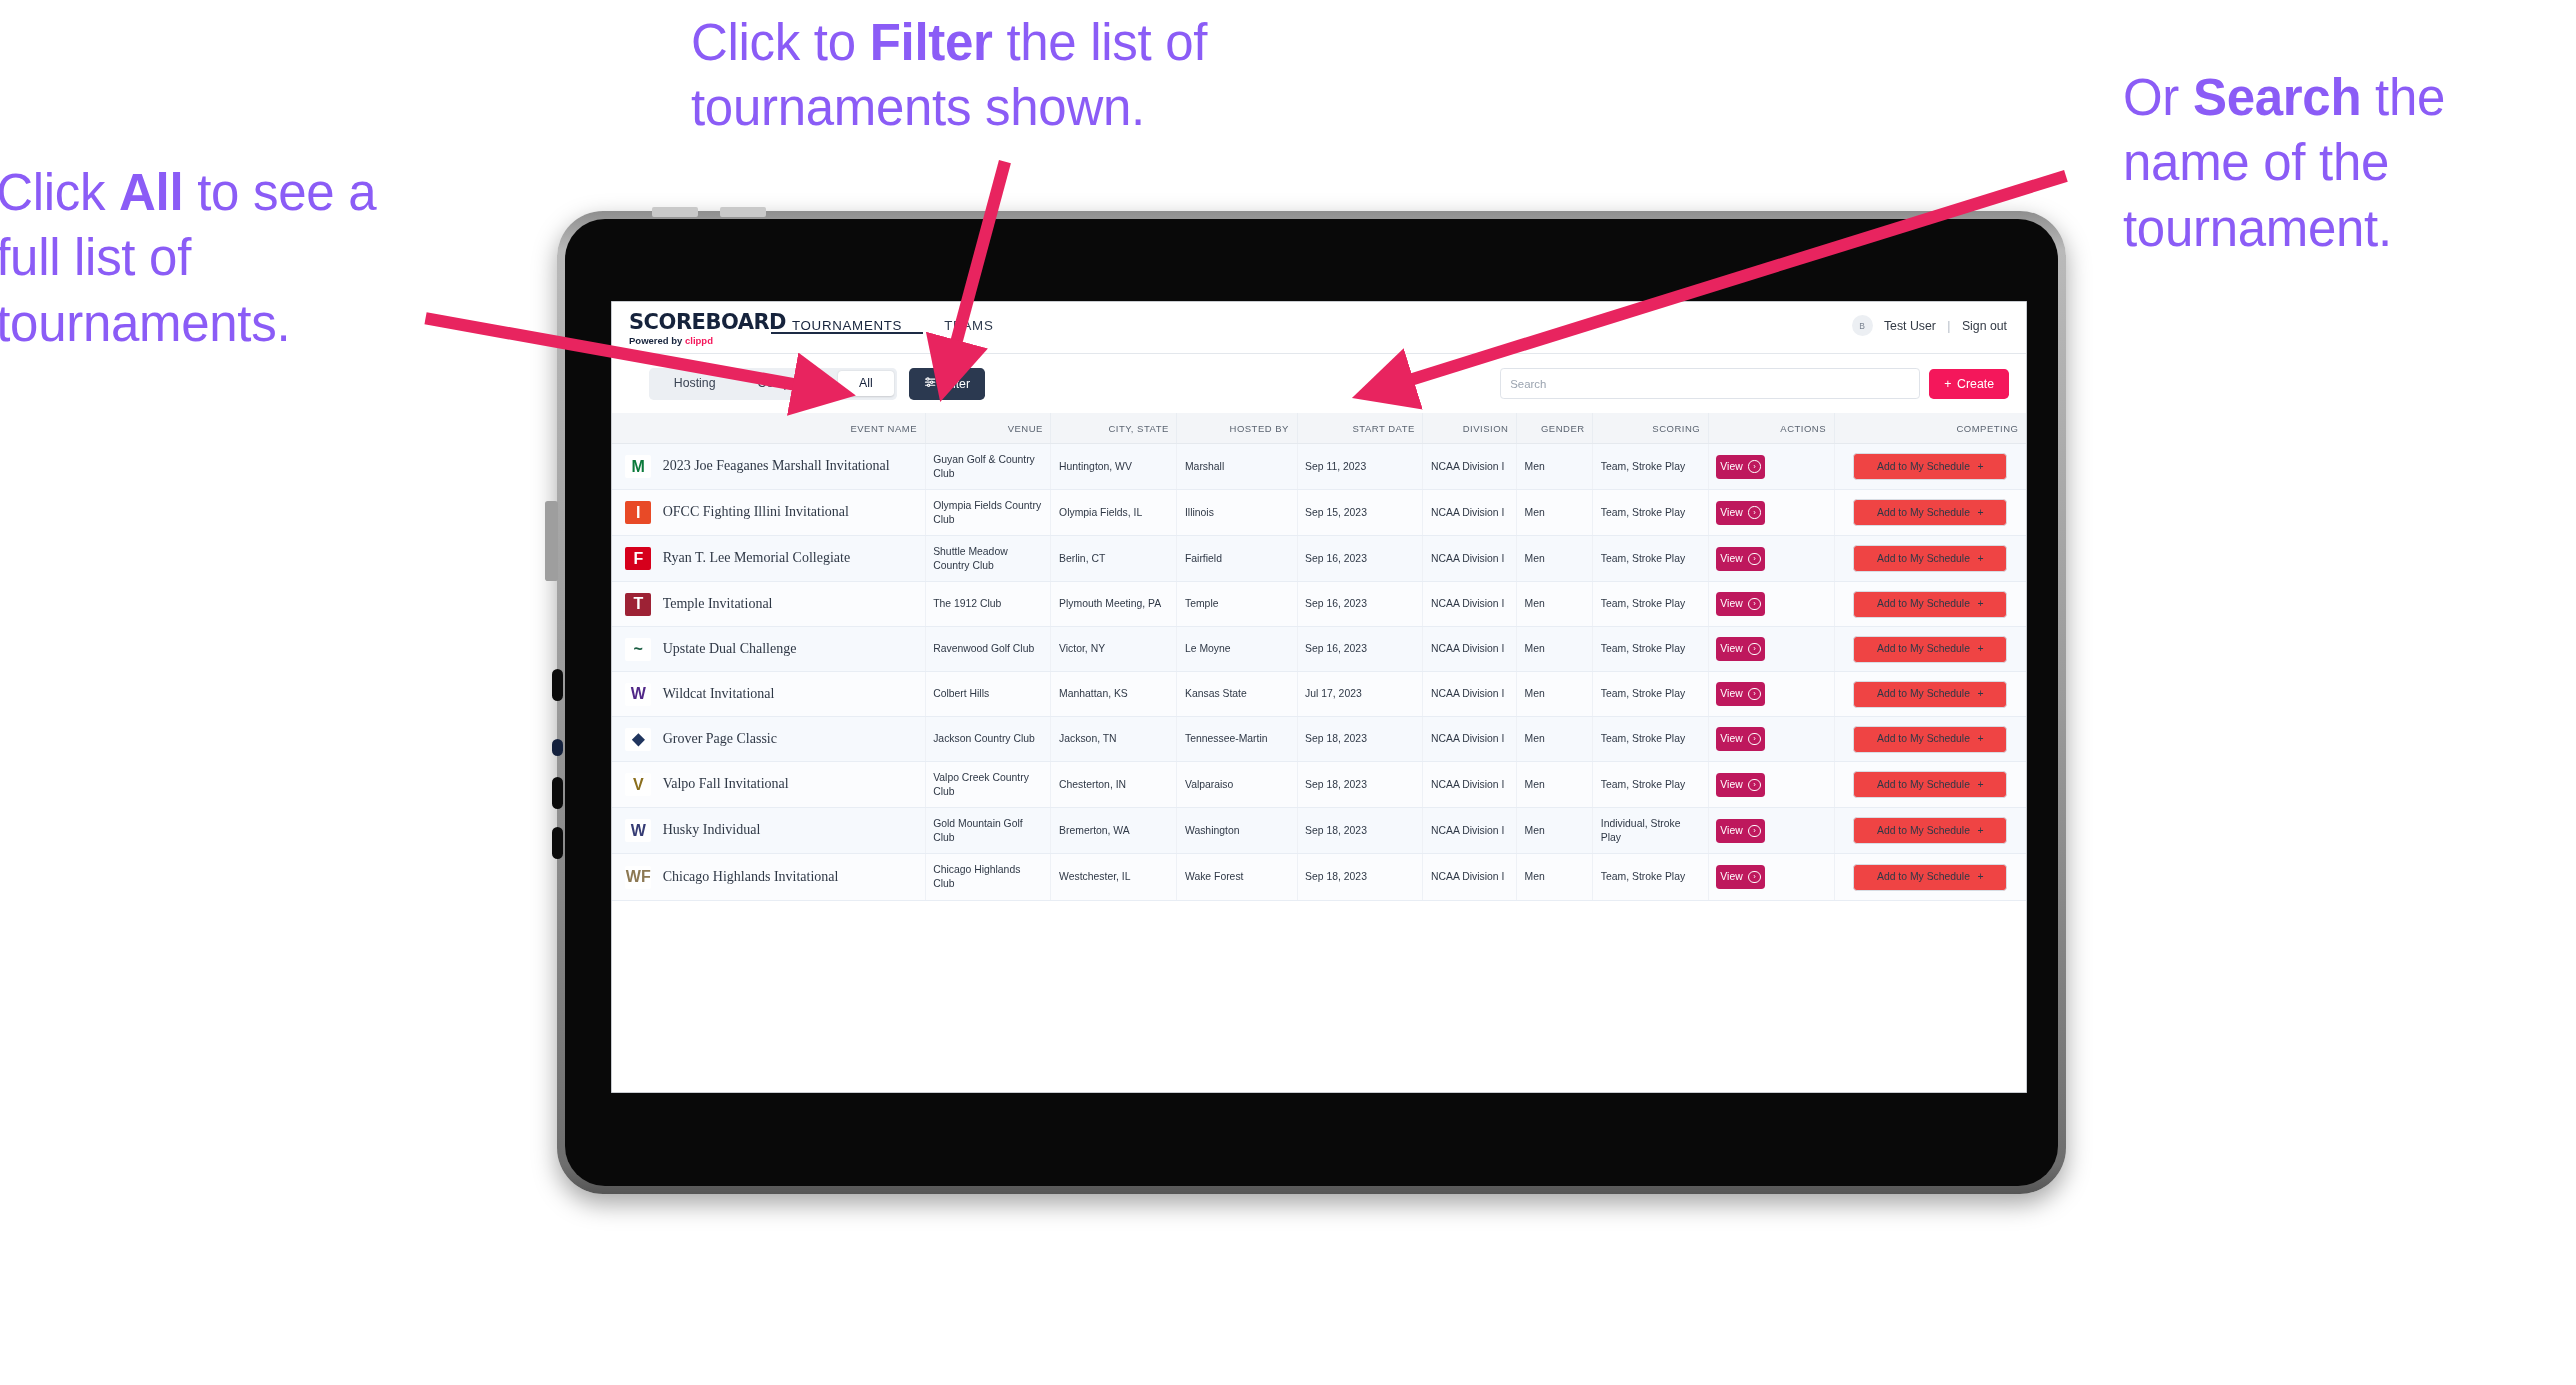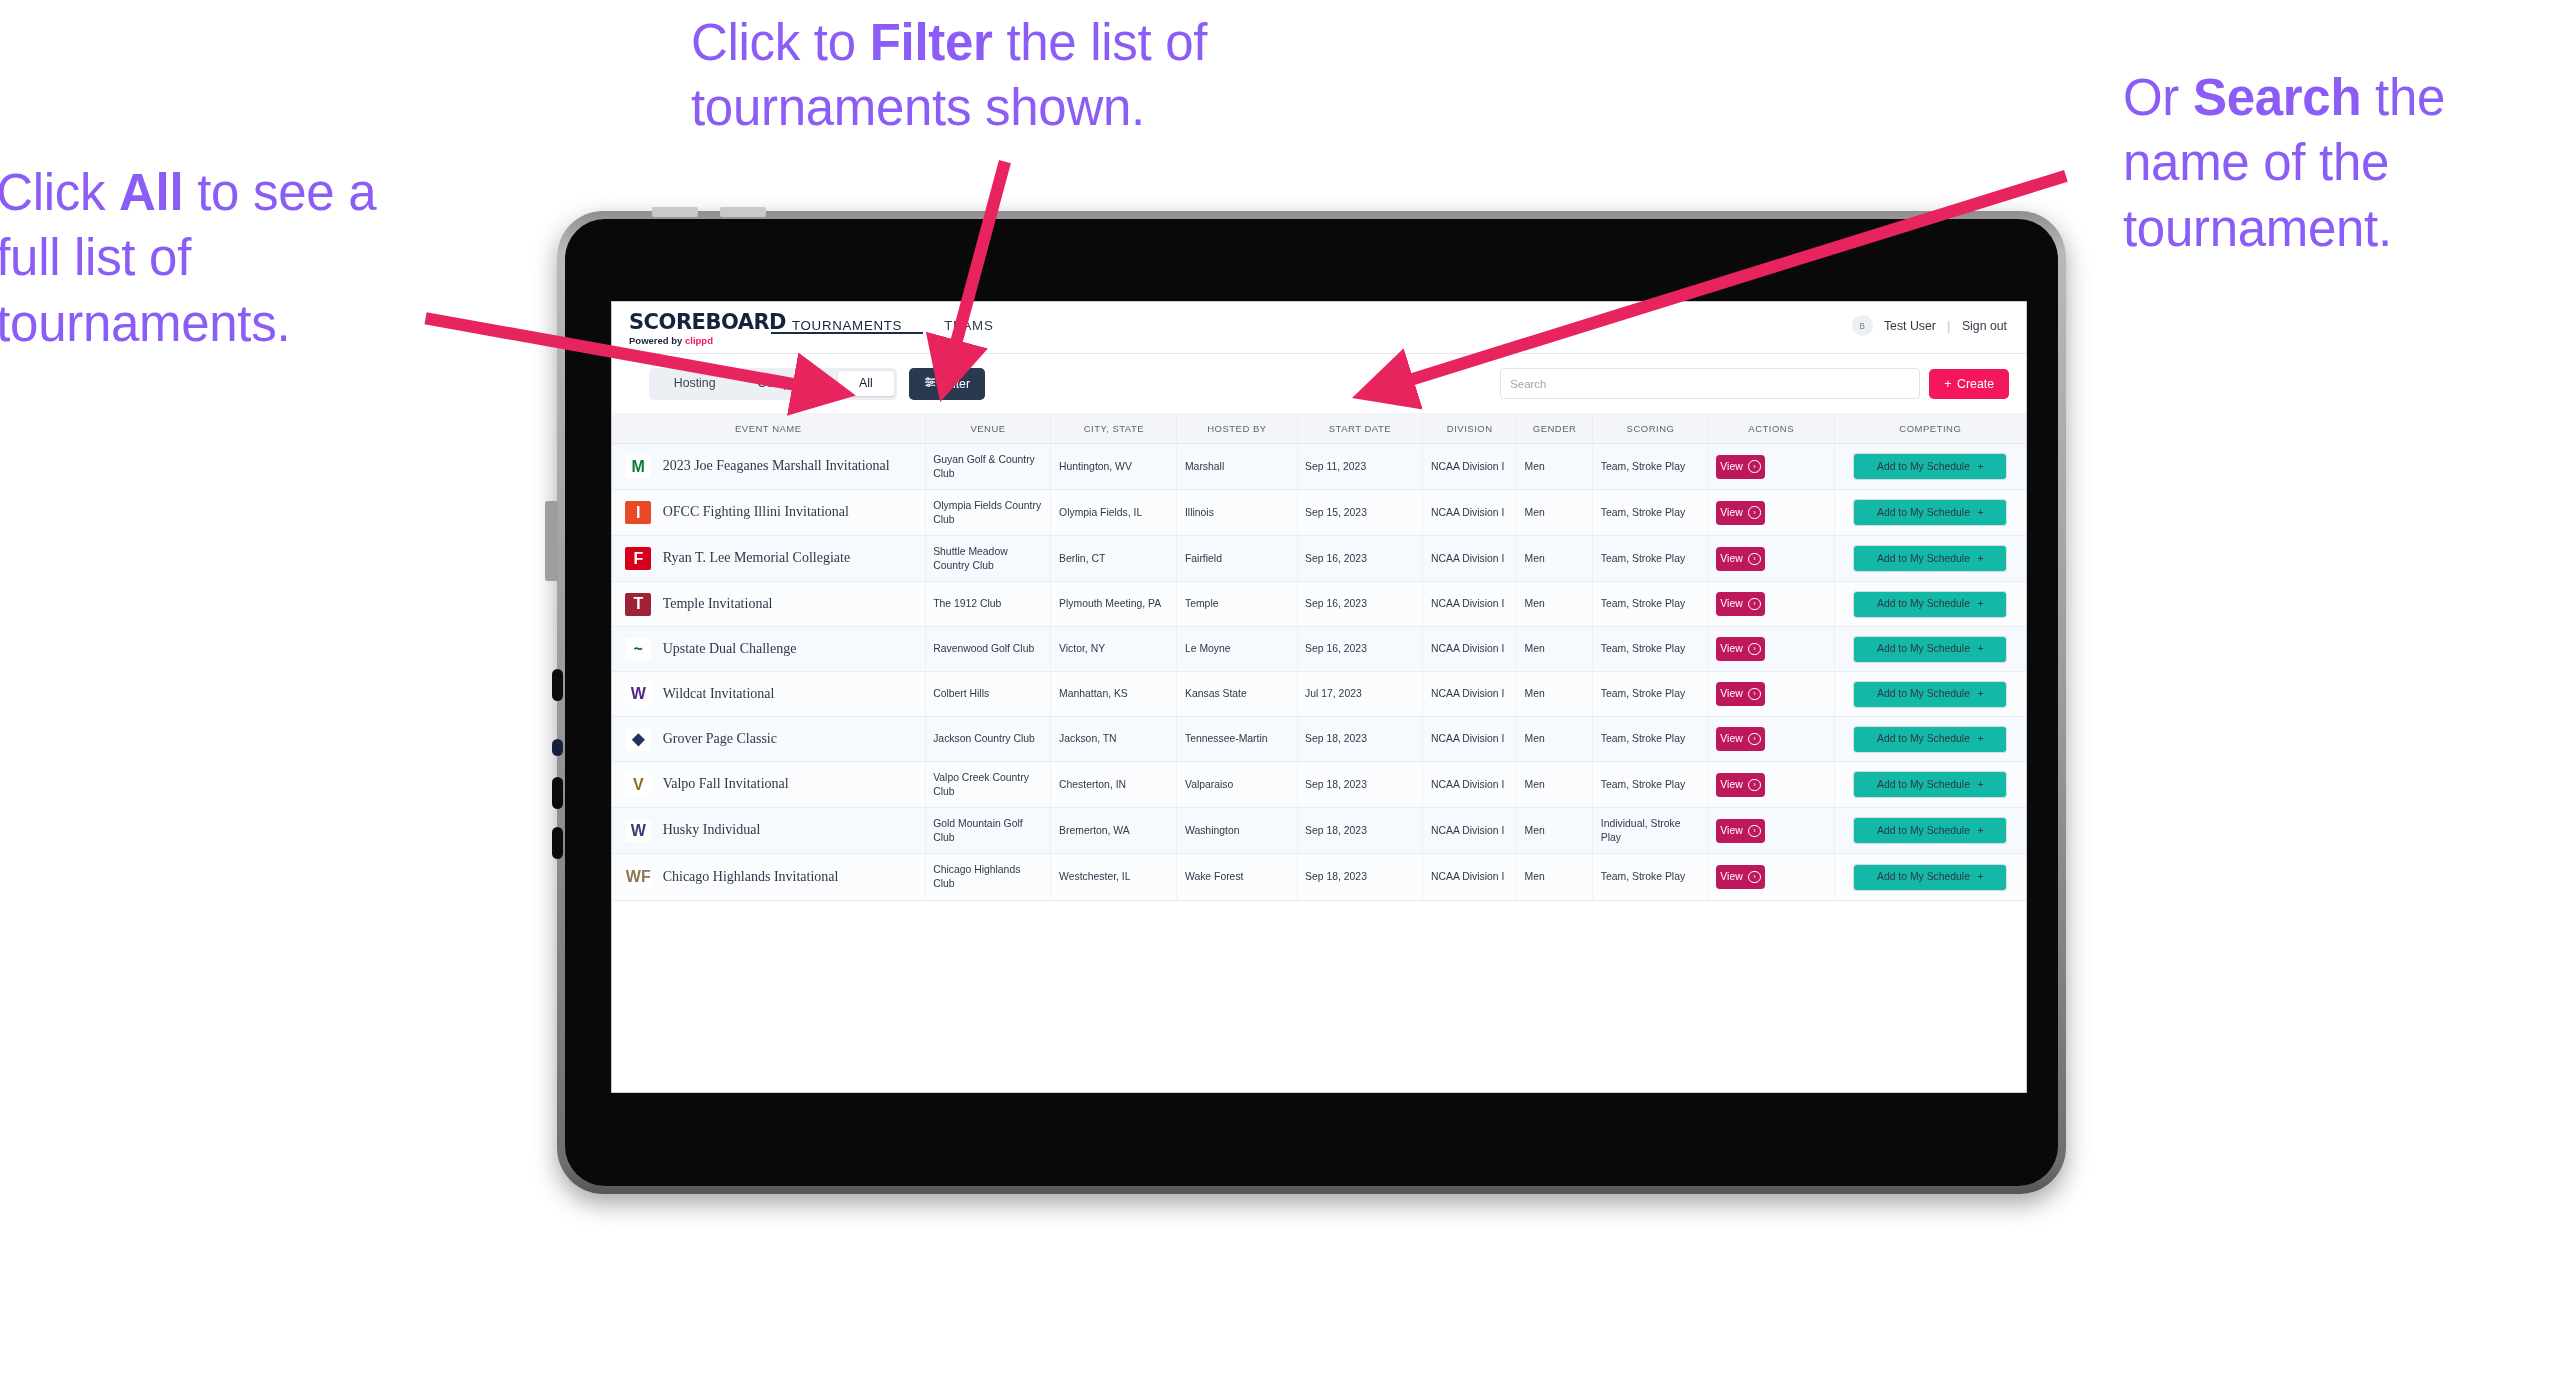--- a/index.html
+++ b/index.html
@@ -108,21 +108,21 @@
   #search-input::placeholder{color:#9aa3af;}
   #create-btn{
     display:flex;align-items:center;gap:5.7px;background:#f4175b;color:#fff;
     font-size:12.3px;height:30px;padding:0 15px;border-radius:4.7px;cursor:pointer;
   }
 
   
   table{border-collapse:collapse;width:100%;table-layout:fixed;}
   thead th{
     background:#f3f5f8;color:#5b6471;font-size:9.5px;letter-spacing:0.5px;
-    text-align:center;padding:9.5px 7.6px;font-weight:400;border-bottom:0.9px solid #e5e9ee;
+    text-align:right;padding:9.5px 7.6px;font-weight:400;border-bottom:0.9px solid #e5e9ee;
     border-right:0.9px solid #e9edf2;
   }
   thead th:last-child{border-right:none;}
   tbody td{
     font-size:10.4px;color:#2f3846;padding:8.5px 7.6px;vertical-align:middle;
     border-bottom:0.9px solid #e8edf4;border-right:0.9px solid #eef1f6;line-height:1.35;
   }
   tbody td:last-child{border-right:none;}
   tbody tr{background:#f6f9fd;}
   tbody tr:nth-child(even){background:#fbfcfe;}
@@ -143,21 +143,21 @@
   .event-name{font-size:14px;color:#2f3846;font-family:Liberation Serif, serif;}
 
   .view-btn{
     background:#be185d;color:#fff;font-size:10.4px;border-radius:3.8px;
     height:24px;display:inline-flex;align-items:center;justify-content:center;gap:5.7px;
     padding:0 4px;cursor:pointer;
   }
   .circ{width:10.4px;height:10.4px;border:0.9px solid #fff;border-radius:50%;
         display:inline-flex;align-items:center;justify-content:center;font-size:7.6px;line-height:1;}
   .add-btn{
-    border:0.9px solid #d8dde4;background:#14b8a6;color:#2f3846;font-size:10.4px;
+    border:0.9px solid #d8dde4;background:#ef4444;color:#2f3846;font-size:10.4px;
     border-radius:3.8px;height:25px;display:flex;align-items:center;justify-content:center;gap:7.6px;
     width:152px;cursor:pointer;margin:0 auto;
   }
 </style>
 </head>
 <body>
 
 <div class="annot" id="annot-all">
   <span>Click </span><b>All</b><span> to see a full list of tournaments.</span>
 </div>

